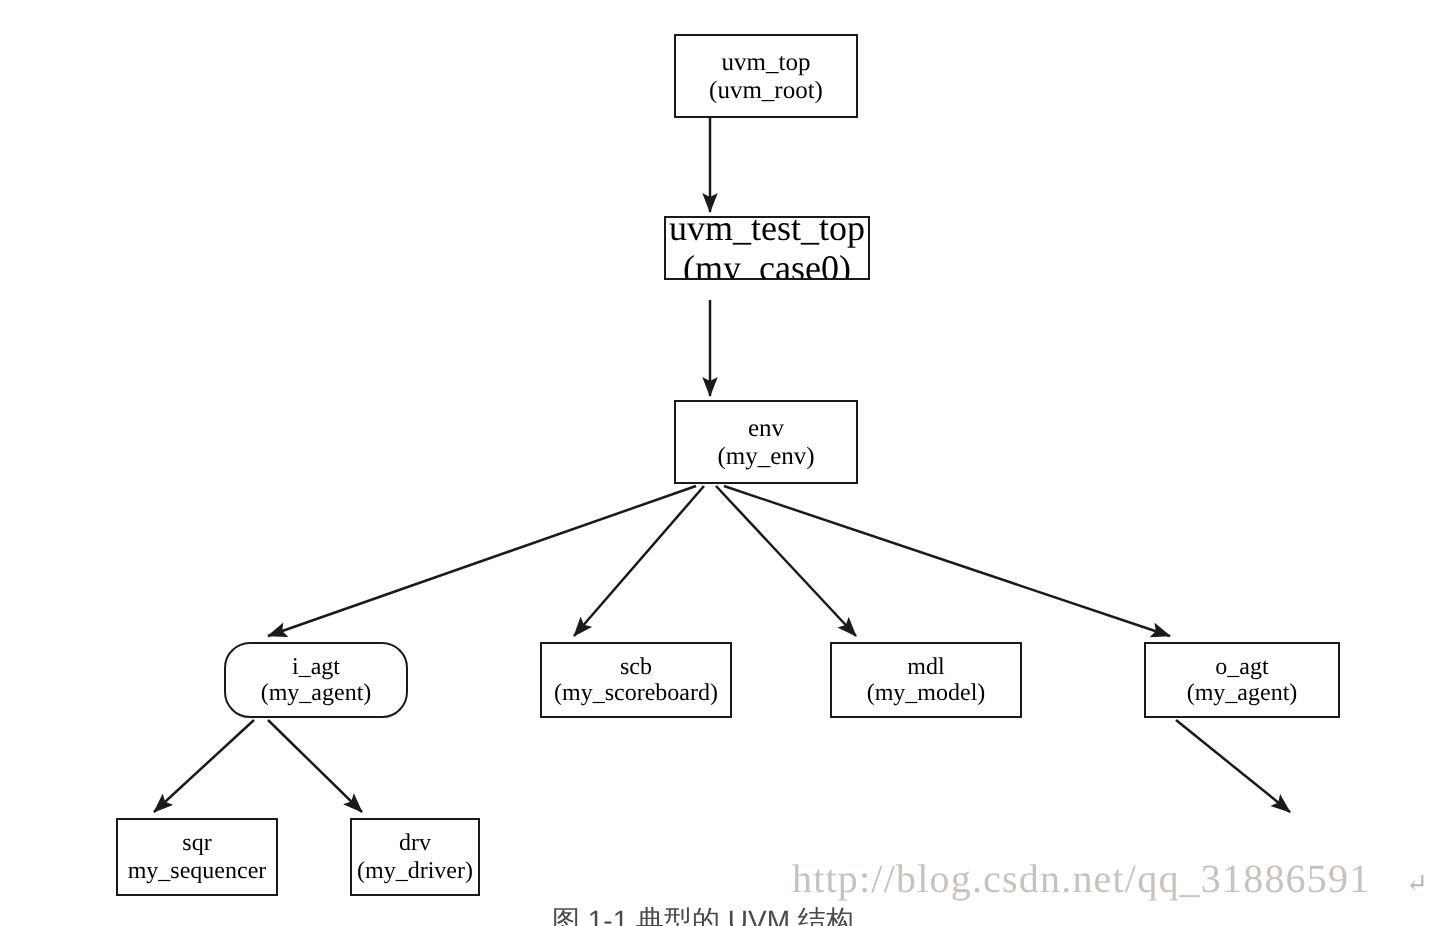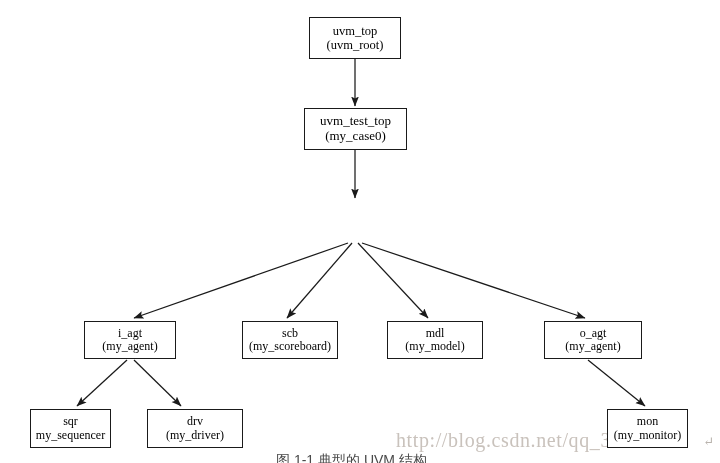--- a/index.html
+++ b/index.html
@@ -30,34 +30,35 @@
     background: #ffffff;
     display: flex;
     flex-direction: column;
     align-items: center;
     justify-content: center;
     color: #000000;
     line-height: 1.12;
     text-align: center;
     overflow: hidden;
     z-index: 3;
+    margin-left: 28px;
   }
   .node .ln {
     display: block;
     white-space: nowrap;
   }
   .n-top   { left: 309px; top: 17px;  width: 92px;  height: 42px;  font-size: 12.5px; }
-  .n-test  { left: 304px; top: 108px; width: 103px; height: 42px;  font-size: 13px; }
+  .n-test  { left: 304px; top: 108px; width: 103px; height: 32px;  font-size: 18px; }
   .n-env   { left: 309px; top: 200px; width: 92px;  height: 42px;  font-size: 12.5px; }
-  .n-iagt  { left: 84px;  top: 321px; width: 92px;  height: 38px;  font-size: 12px; }
+  .n-iagt  { left: 84px;  top: 321px; width: 92px;  height: 38px;  font-size: 12px; border-radius: 13px; }
   .n-scb   { left: 242px; top: 321px; width: 96px;  height: 38px;  font-size: 12px; justify-content: center; }
   .n-mdl   { left: 387px; top: 321px; width: 96px;  height: 38px;  font-size: 12px; }
   .n-oagt  { left: 544px; top: 321px; width: 98px;  height: 38px;  font-size: 12px; }
   .n-sqr   { left: 30px;  top: 409px; width: 81px;  height: 39px;  font-size: 12px; align-items: center; }
-  .n-drv   { left: 147px; top: 409px; width: 96px;  height: 39px;  font-size: 12px; }
+  .n-drv   { left: 147px; top: 409px; width: 65px;  height: 39px;  font-size: 12px; }
   .n-mon   { left: 607px; top: 409px; width: 81px;  height: 39px;  font-size: 12px; }
   .watermark {
     position: absolute;
     left: 396px;
     top: 429px;
     font-family: "Liberation Serif", "DejaVu Serif", serif;
     font-size: 20px;
     letter-spacing: 0.6px;
     color: #c9c2bc;
     white-space: nowrap;
@@ -113,20 +114,24 @@
   <div class="node n-top">
     <span class="ln">uvm_top</span>
     <span class="ln">(uvm_root)</span>
   </div>
 
   <div class="node n-test">
     <span class="ln">uvm_test_top</span>
     <span class="ln">(my_case0)</span>
   </div>
 
+  <div class="node n-env">
+    <span class="ln">env</span>
+    <span class="ln">(my_env)</span>
+  </div>
 
   <div class="node n-iagt">
     <span class="ln">i_agt</span>
     <span class="ln">(my_agent)</span>
   </div>
 
   <div class="node n-scb">
     <span class="ln">scb</span>
     <span class="ln">(my_scoreboard)</span>
   </div>
@@ -144,23 +149,19 @@
   <div class="node n-sqr">
     <span class="ln">sqr</span>
     <span class="ln">my_sequencer</span>
   </div>
 
   <div class="node n-drv">
     <span class="ln">drv</span>
     <span class="ln">(my_driver)</span>
   </div>
 
-  <div class="node n-mon">
-    <span class="ln">mon</span>
-    <span class="ln">(my_monitor)</span>
-  </div>
 
   <div class="caption">图 1-1 典型的 UVM 结构</div>
 
   <div class="watermark">http://blog.csdn.net/qq_31886591</div>
   <div class="wm-mark">↵</div>
 
 </div>
 
 </body></html>

